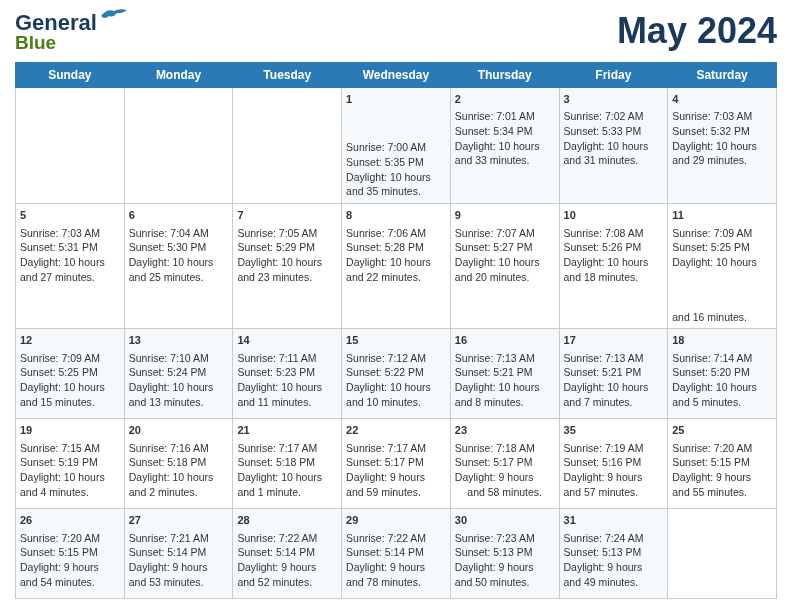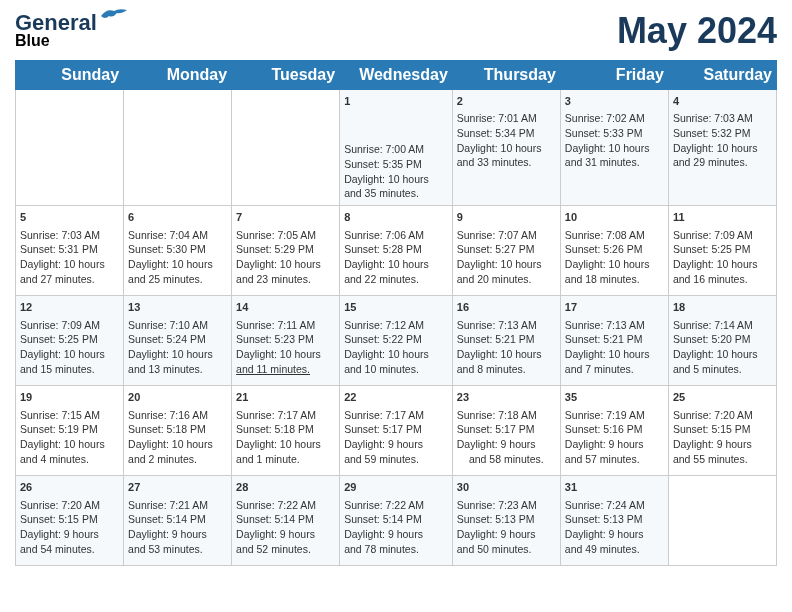--- a/index.html
+++ b/index.html
@@ -38,22 +38,22 @@
       width: 100%;
       border-collapse: collapse;
       font-size: 11px;
     }
     thead tr {
       background: #2a7ab5;
       color: #fff;
     }
     thead th {
       padding: 5px 4px;
-      text-align: right;
-      font-size: 16px;
+      text-align: center;
+      font-size: 12px;
       font-weight: bold;
       border: 1px solid #2a7ab5;
     }
     tbody tr {
       vertical-align: top;
     }
     tbody td {
       border: 1px solid #ccc;
       padding: 4px 4px;
       vertical-align: top;
@@ -83,21 +83,21 @@
 <body>
 
 <div class="header">
   <div class="logo">
     <div style="display:flex; align-items:flex-start;">
       <span style="font-size:22px; font-weight:bold; color:#1a3a5c;">General</span>
       <svg width="30" height="20" viewBox="0 0 30 20" style="margin-left:2px; margin-top:-4px;">
         <path d="M2 10 Q8 2 15 5 Q20 2 28 4 Q22 8 18 7 Q14 12 10 10 Q6 14 2 10Z" fill="#2a7ab5"></path>
       </svg>
     </div>
-    <span style="font-size:16px; font-weight:bold; color:#000000; margin-top:-4px;">Blue</span>
+    <span style="font-size:19px; font-weight:bold; color:#4d7c0f; margin-top:-4px;">Blue</span>
   </div>
   <div class="title-block">
     <div class="month-title">May 2024</div>
   </div>
 </div>
 
 <table>
   <thead>
     <tr>
     <th>Sunday</th>
@@ -184,21 +184,21 @@
           <span style="display: block;">Sunrise: 7:08 AM</span>
           <span style="display: block;">Sunset: 5:26 PM</span>
           <span style="display: block;">Daylight: 10 hours</span>
           <span style="display: block;">and 18 minutes.</span>
         </td>
         <td>
           <span class="day-num">11</span>
           <span style="display: block;">Sunrise: 7:09 AM</span>
           <span style="display: block;">Sunset: 5:25 PM</span>
           <span style="display: block;">Daylight: 10 hours</span>
-          <span style="display: block;">and 16 minutes.</span>
+          <span style="display: block; margin-top: 40px;">and 16 minutes.</span>
         </td>
       </tr>
       <tr>
         <td>
           <span class="day-num">12</span>
           <span style="display: block;">Sunrise: 7:09 AM</span>
           <span style="display: block;">Sunset: 5:25 PM</span>
           <span style="display: block;">Daylight: 10 hours</span>
           <span style="display: block;">and 15 minutes.</span>
         </td>
@@ -207,21 +207,21 @@
           <span style="display: block;">Sunrise: 7:10 AM</span>
           <span style="display: block;">Sunset: 5:24 PM</span>
           <span style="display: block;">Daylight: 10 hours</span>
           <span style="display: block;">and 13 minutes.</span>
         </td>
         <td>
           <span class="day-num">14</span>
           <span style="display: block;">Sunrise: 7:11 AM</span>
           <span style="display: block;">Sunset: 5:23 PM</span>
           <span style="display: block;">Daylight: 10 hours</span>
-          <span style="display: block; text-decoration: underline;">and 11 minutes.</span>
+          <span style="display: block;">and 11 minutes.</span>
         </td>
         <td>
           <span class="day-num">15</span>
           <span style="display: block;">Sunrise: 7:12 AM</span>
           <span style="display: block;">Sunset: 5:22 PM</span>
           <span style="display: block;">Daylight: 10 hours</span>
           <span style="display: block;">and 10 minutes.</span>
         </td>
         <td>
           <span class="day-num">16</span>

